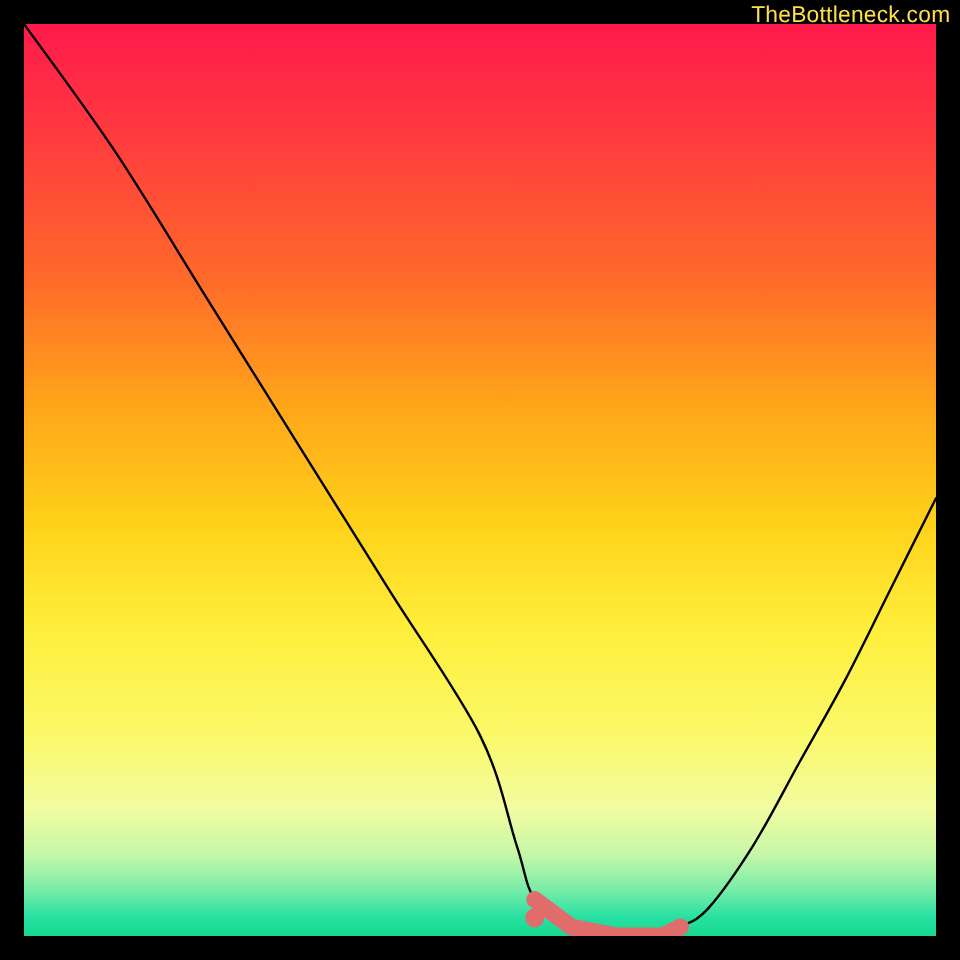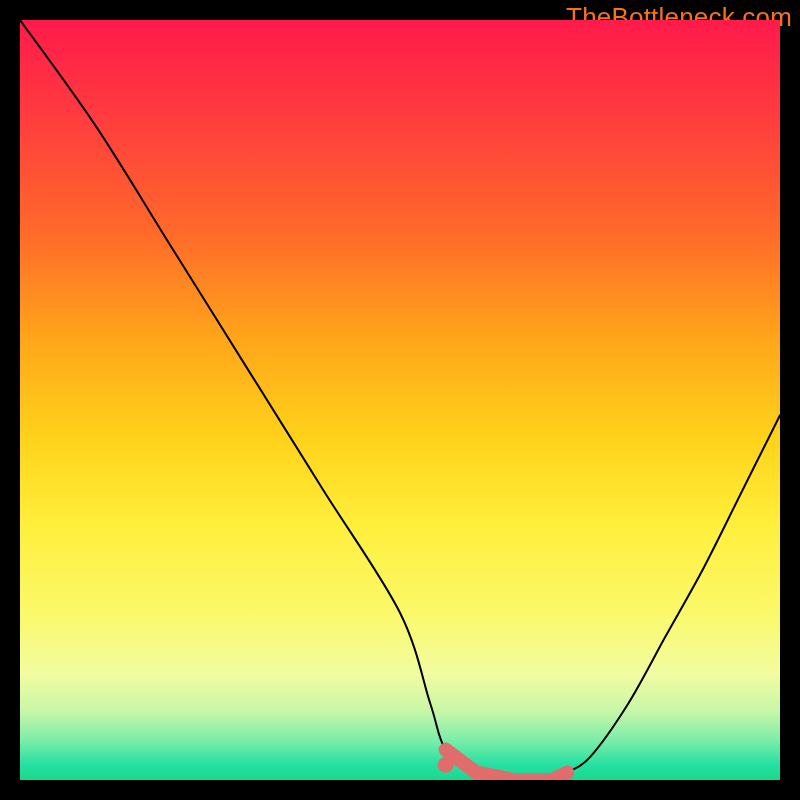--- a/index.html
+++ b/index.html
@@ -43,22 +43,22 @@
     left: 0;
     top: 0;
     width: 760px;
     height: 760px;
     display: block;
   }
   .watermark {
     position: absolute;
     top: 2px;
     right: 8px;
-    color: #f97316;
-    font-size: 26px;
+    color: #fde047;
+    font-size: 19px;
     font-weight: 400;
     letter-spacing: 0.2px;
     user-select: none;
     margin-left: 20px;
   }
 </style>
 </head>
 <body>
 
 <div class="stage">

